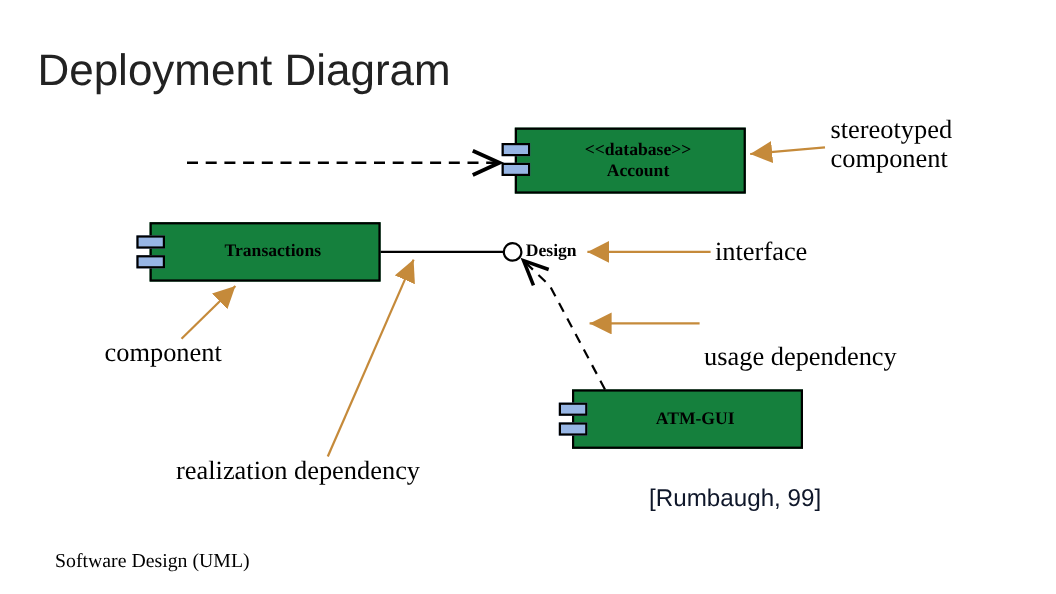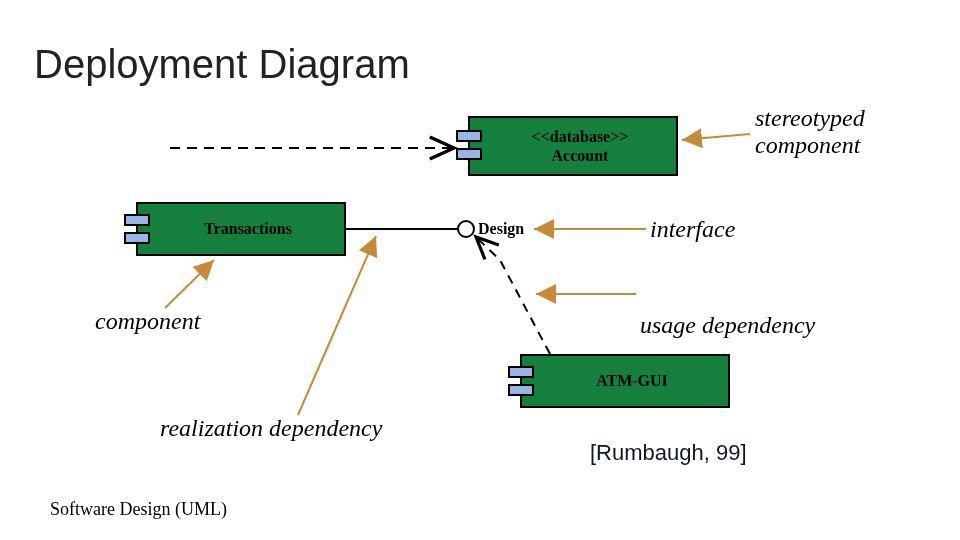--- a/index.html
+++ b/index.html
@@ -3,21 +3,21 @@
 <meta charset="utf-8">
 <style>
   html,body{margin:0;padding:0;width:960px;height:540px;background:#fff;font-family:"Times New Roman",serif;color:#000;}
   .stage{position:relative;width:960px;height:540px;}
   .title{position:absolute;left:34px;top:42px;font-family:"Segoe UI Light","Calibri Light",sans-serif;font-size:40px;font-weight:400;color:#222;}
   .component{position:absolute;border:2px solid #000;background:#15803d;box-sizing:border-box;}
   .comp-tabs{position:absolute;left:-14px;width:26px;}
   .comp-tab{height:12px;border:2px solid #000;background:#97b6e5;box-sizing:border-box;}
   .comp-tab+.comp-tab{margin-top:6px;}
   .comp-text{position:absolute;left:20px;right:6px;top:50%;transform:translateY(-50%);text-align:center;font-size:16px;font-weight:bold;font-family:"Times New Roman",serif;}
-  .label{position:absolute;font-size:24px;font-style:italic;font-family:"Times New Roman",serif;color:#000;}
+  .label{position:absolute;font-size:24px;font-family:"Times New Roman",serif;color:#000;}
   .iface-label{position:absolute;font-size:16px;font-weight:bold;font-family:"Times New Roman",serif;}
   .citation{position:absolute;font-size:22px;font-family:Liberation Sans, sans-serif;color:#0f172a;}
   .footer{position:absolute;left:50px;bottom:20px;font-size:18px;font-family:"Times New Roman",serif;}
   svg{position:absolute;left:0;top:0;pointer-events:none;}
 </style>
 </head>
 <body>
 <div class="stage">
 
 <div class="title">Deployment Diagram</div>

